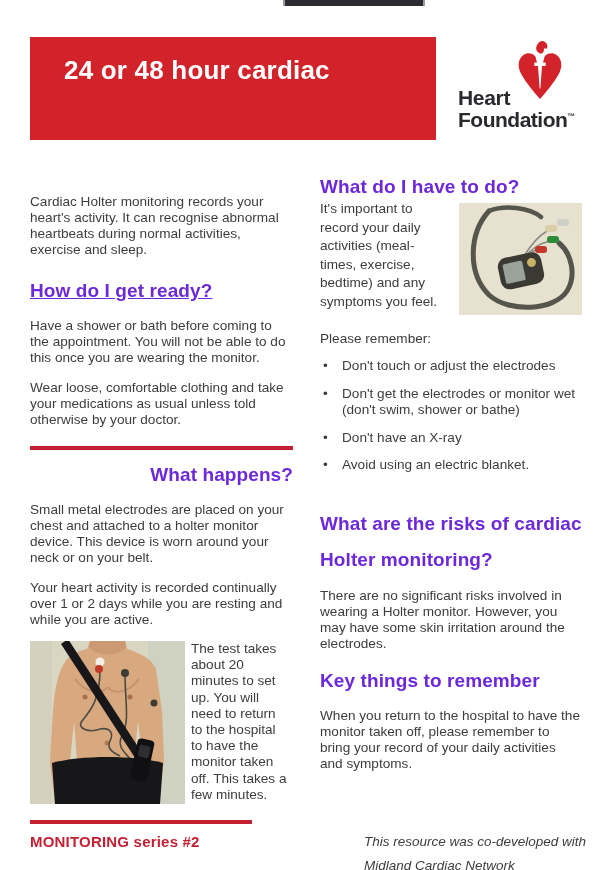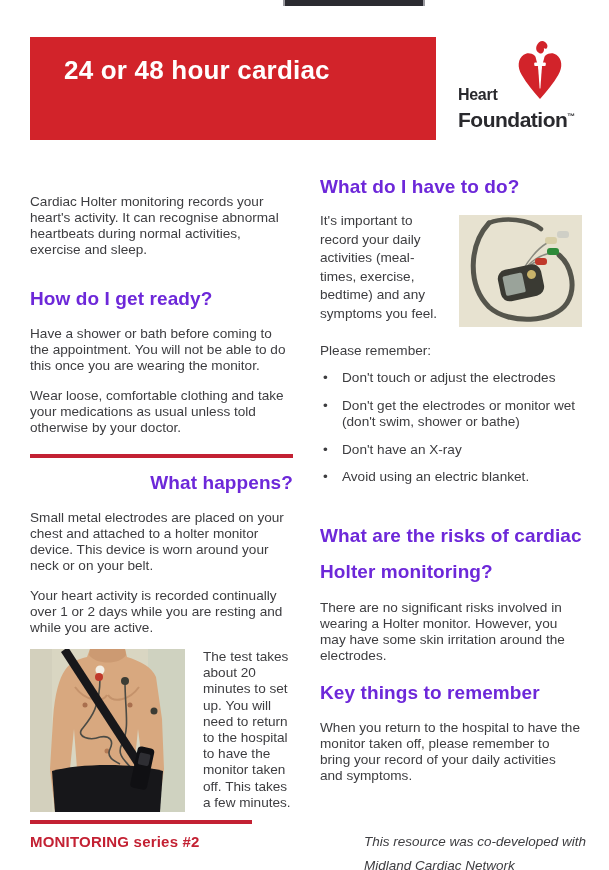--- a/index.html
+++ b/index.html
@@ -15,43 +15,43 @@
   }
   
   .banner {
     position:absolute; left:30px; top:37px; width:406px; height:103px;
     background:#d2232a; color:#ffffff; padding:16px 10px 0 34px;
   }
   .banner .t-line { font-size:26px; font-weight:bold; line-height:35px; letter-spacing:0.2px; }
   .logo { position:absolute; left:452px; top:38px; width:138px; height:102px; }
   .logo .heart-svg { position:absolute; left:64px; top:3px; width:48px; height:66px; }
   .logo .w1 {
-    position:absolute; left:6px; top:48px; font-size:16px; font-weight:bold; color:#29292d; letter-spacing:-0.3px;text-align:right;
+    position:absolute; left:6px; top:48px; font-size:21px; font-weight:bold; color:#29292d; letter-spacing:-0.3px;text-align:right;
   }
   .logo .w2 {
     position:absolute; left:6px; top:70px; font-size:21px; font-weight:bold; color:#29292d; letter-spacing:-0.5px;
   }
   .logo .tm { font-size:8px; vertical-align:super; font-weight:bold; }
   
   .col { position:absolute; top:172px; width:263px; font-size:13.6px; line-height:16px; }
   .col-left  { left:30px; }
   .col-right { left:320px; width:262px; }
   p.body { margin-top:14px; }
   h2.red {
     color:#6d28d9; font-size:19px; line-height:26px; font-weight:bold; letter-spacing:0.1px;
   }
-  .mt-lg { margin-top:28px; }
+  .mt-lg { margin-top:20px;text-decoration:underline; }
   .divider { height:4px; background:#c32133; border:0; margin-top:18px; }
   .center { text-align:right; }
   
-  .photo-row { display:flex; margin-top:13px; gap:18px; }
+  .photo-row { display:flex; margin-top:13px; gap:6px; }
   .torso-photo { width:155px; height:163px; flex:0 0 155px; }
   .photo-row .caption { width:98px; font-size:13.6px; line-height:16.2px; }
   
-  .todo-row { display:flex; margin-top:12px; gap:14px; }
+  .todo-row { display:flex; gap:14px; }
   .todo-row .txt { width:127px; line-height:18.6px; }
   .device-photo { width:123px; height:112px; flex:0 0 123px; margin-top:3px; }
   
   ul.bullets { list-style:none; margin-top:6px; }
   ul.bullets li {
     position:relative; padding-left:22px; margin-top:11px; line-height:16.5px;
   }
   ul.bullets li::before {
     content:"\2022"; position:absolute; left:3px; top:0; color:#3d3d40;
   }

